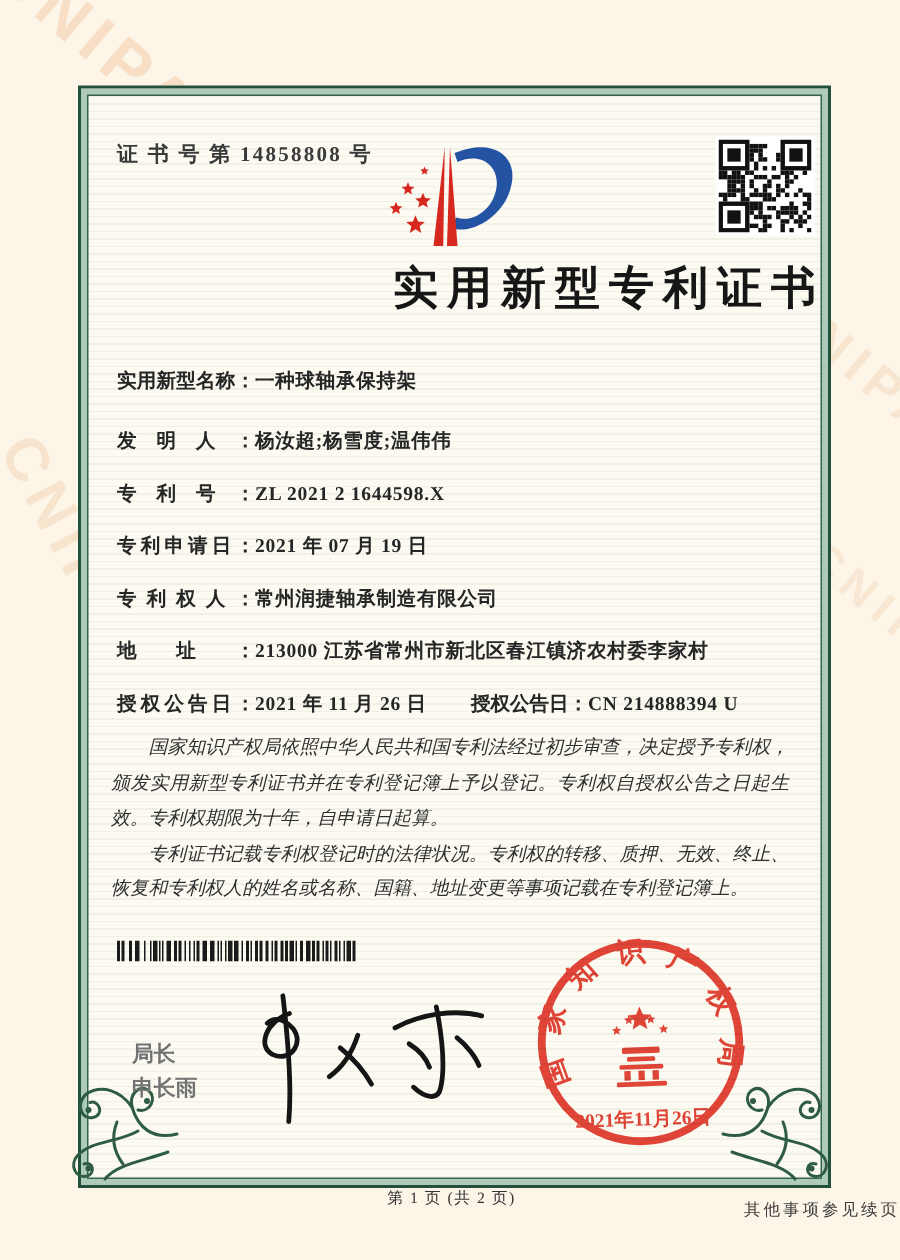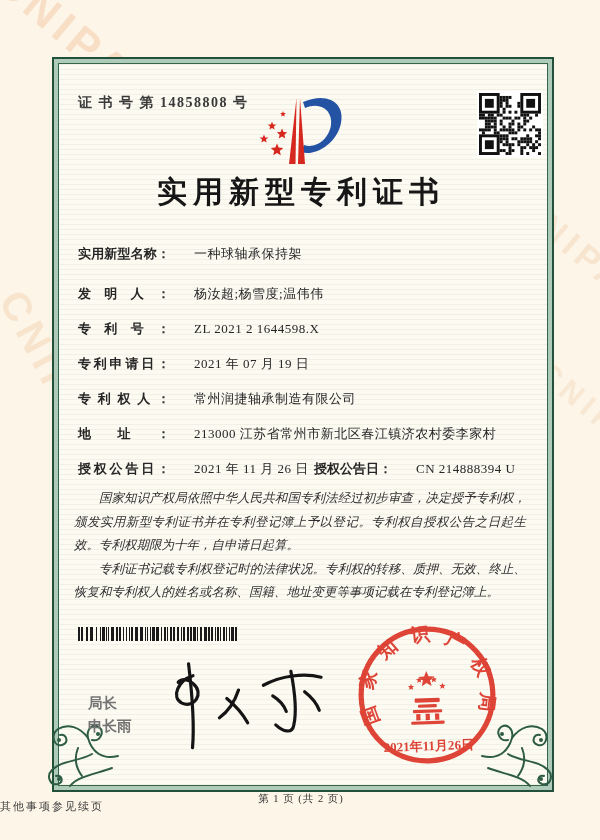--- a/index.html
+++ b/index.html
@@ -26,48 +26,48 @@
   .corner{position:absolute;width:82px;height:82px;}
   .corner svg{width:100%;height:100%;}
   .corner-br{left:478px;top:714px;}
   .corner-bl{left:40px;top:714px;transform:scaleX(-1);}
 
   
   .cert-no{position:absolute;left:78px;top:94px;font-size:14px;font-weight:600;color:#3a3a3a;letter-spacing:1.5px;}
   .logo{position:absolute;left:250px;top:86px;width:160px;height:86px;}
   .qr{position:absolute;left:477px;top:91px;width:66px;height:66px;background:#fff;padding:2px;box-sizing:border-box;}
   .qr svg{width:100%;height:100%;display:block;background:#fff;}
-  .title{position:absolute;left:52px;top:172px;width:498px;text-align:center;font-size:30px;font-weight:700;letter-spacing:6px;color:#161616;}
+  .title{position:absolute;left:52px;top:172px;width:498px;text-align:right;font-size:30px;font-weight:700;letter-spacing:6px;color:#161616;}
 
   
   .fields{position:absolute;left:78px;top:243px;width:450px;font-size:13px;color:#262626;}
   .frow{display:flex;margin-bottom:13px;height:22px;line-height:22px;}
   .frow.gap{margin-bottom:18px;}
   .flabel{display:inline-block;width:92px;text-align:justify;text-align-last:justify;font-weight:600;flex:none;}
-  .fvalue{margin-left:24px;font-weight:400;letter-spacing:.5px;white-space:nowrap;}
+  .fvalue{margin-left:0;font-weight:700;letter-spacing:.5px;white-space:nowrap;}
   .grant-left{width:236px;flex:none;display:flex;align-items:center;}
 
   
   .paras{position:absolute;left:74px;top:487px;width:452px;font-size:12.5px;line-height:1.88;color:#2f2f2f;text-align:justify;font-style:italic;}
   .paras p{margin:0;text-indent:2em;}
 
   
   .barcode{position:absolute;left:78px;top:627px;width:164px;height:14px;}
   .barcode svg{width:100%;height:100%;display:block;}
 
   
   .signer{position:absolute;left:88px;top:692px;font-size:14.5px;font-weight:700;color:#737373;line-height:1.6;font-family:"Liberation Sans","DejaVu Sans",sans-serif;}
   .autograph{position:absolute;left:142px;top:652px;width:200px;height:104px;transform:rotate(-2deg);}
 
   
   .seal{position:absolute;left:357px;top:625px;width:140px;height:140px;opacity:.9;transform:rotate(-2deg);mix-blend-mode:multiply;}
 
   
   .page-info{position:absolute;left:52px;top:792px;width:498px;text-align:center;font-size:10.5px;color:#333;letter-spacing:1px;}
-  .footer-note{position:absolute;left:0;top:799px;width:600px;text-align:left;font-size:11px;color:#3c3c3c;letter-spacing:2px;}
+  .footer-note{position:absolute;left:0;top:799px;width:600px;text-align:right;font-size:11px;color:#3c3c3c;letter-spacing:2px;}
 </style>
 </head>
 <body>
 
 <div class="page">
 
   <div class="wm wm1">CNIPA</div>
   <div class="wm wm2">CNIPA</div>
   <div class="wm wm3">CNIPA</div>
   <div class="wm wm4">CNIPA</div>

